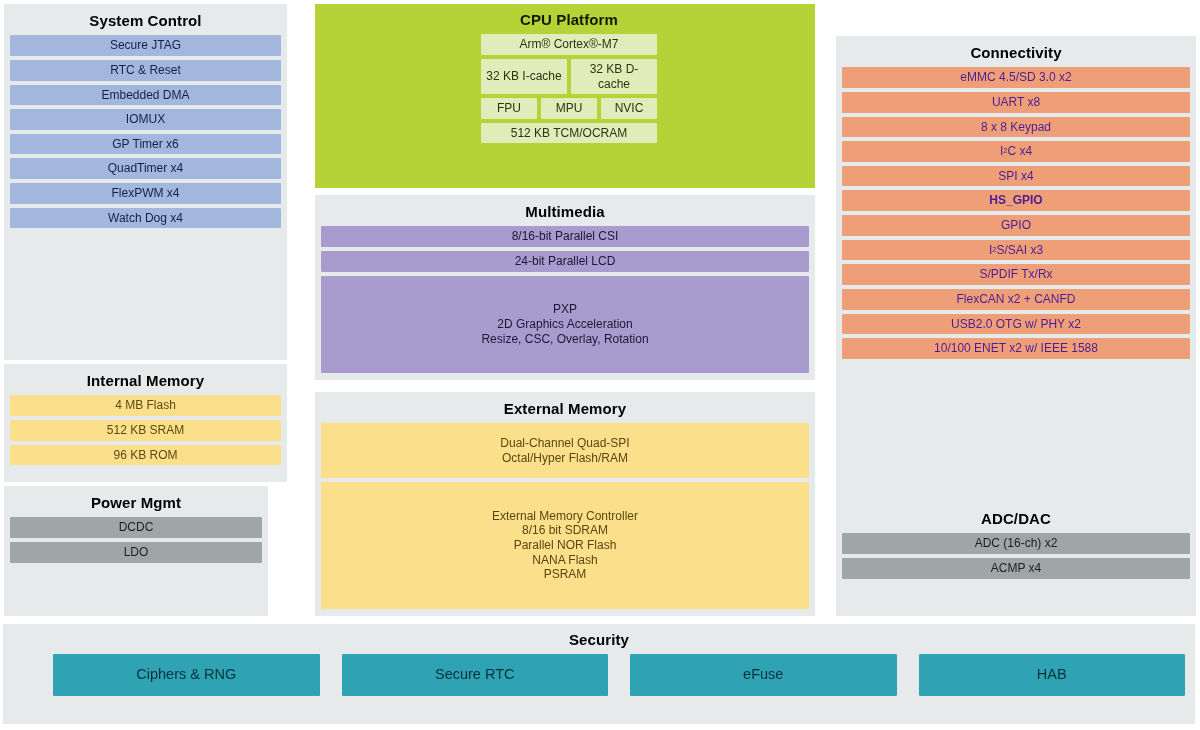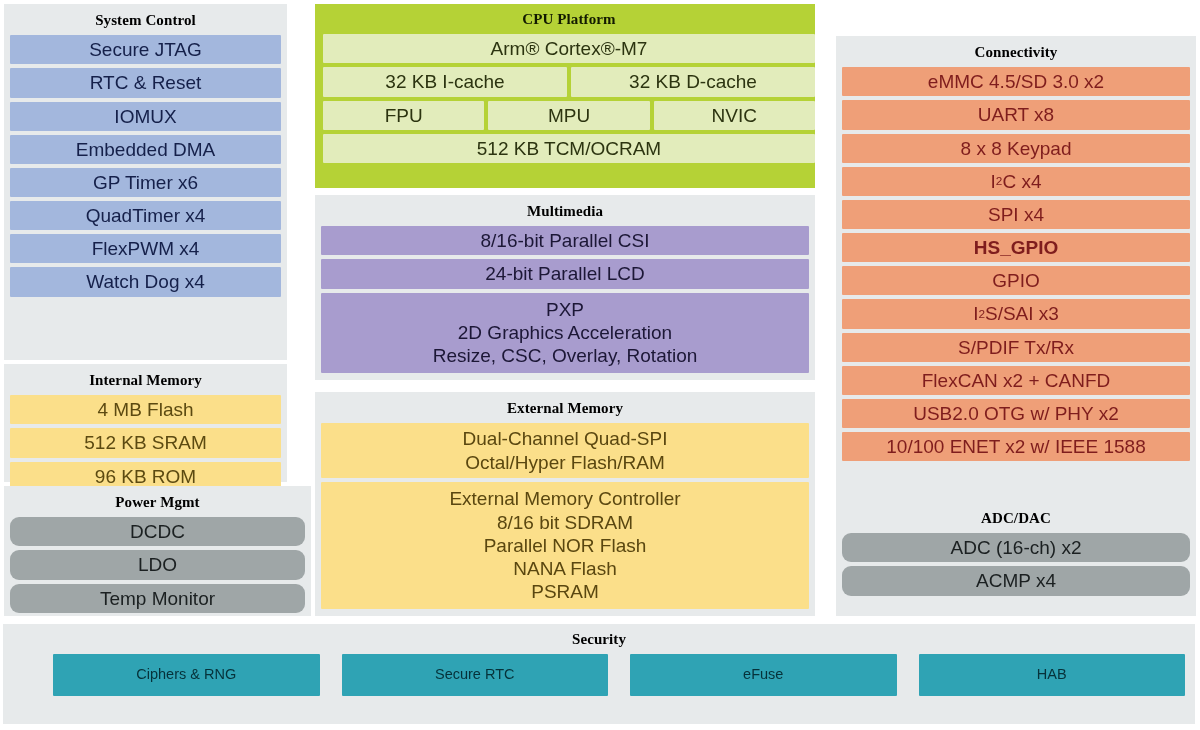--- a/index.html
+++ b/index.html
@@ -26,54 +26,54 @@
     flex-direction: column;
   }
   .panel-title {
     text-align: center;
     font-weight: bold;
     font-size: 15px;
     color: #000000;
     line-height: 1.55;
     padding: 1px 0 3px 0;
     letter-spacing: 0.1px;
-    font-family: Liberation Serif, serif;
   }
   .chips {
     display: flex;
     flex-direction: column;
     gap: 4px;
     flex: 1 1 auto;
   }
   .chip {
     display: flex;
     align-items: center;
     justify-content: center;
     text-align: center;
-    font-size: 19px;
+    font-size: 12px;
     line-height: 1.22;
     border-radius: 1px;
     padding: 3px 4px;
     white-space: pre-line;
   }
 
   
   .c-blue   { background: #a3b7dd; color: #15204a; }
   .c-yellow { background: #fbdf8a; color: #5c4a11; }
-  .c-gray   { background: #9fa6a7; color: #1b2021; border-radius: 9px; }
+  .c-gray   { background: #9fa6a7; color: #1b2021; }
   .c-green  { background: #e2ecbb; color: #2c3410; }
   .c-purple { background: #a89cce; color: #1c1736; }
   .c-ymem   { background: #fbdf8a; color: #5a4710; }
-  .c-orange { background: #ef9f78; color: #7f1d1d; }
+  .c-orange { background: #ef9f78; color: #4c1d95; }
   .c-teal   { background: #2fa3b4; color: #06323a; }
 
   
   .panel.cpu {
     background: #b5d236;
     padding: 3px 0 8px 8px;
+    align-items: center;
   }
   .panel.cpu .panel-title { color: #121a00; }
   .cpu-row { display: flex; gap: 4px; }
   .cpu-row > .chip { flex: 1 1 0; }
 
   
   .panel.security { padding: 3px 10px 10px 10px; }
   .sec-row { display: flex; gap: 22px; padding-left: 40px; }
   .sec-row > .chip { flex: 1 1 0; height: 42px; font-size: 14.5px; }
 
@@ -83,44 +83,43 @@
 </head>
 <body>
 
 <div id="root">
 
   <div class="panel" id="p-syscontrol" style="left:4px; top:4px; width:283px; height:356px;">
     <div class="panel-title">System Control</div>
     <div class="chips">
       <div class="chip c-blue">Secure JTAG</div>
       <div class="chip c-blue">RTC &amp; Reset</div>
+      <div class="chip c-blue">Embedded DMA</div>
       <div class="chip c-blue">IOMUX</div>
-      <div class="chip c-blue">Embedded DMA</div>
       <div class="chip c-blue">GP Timer x6</div>
       <div class="chip c-blue">QuadTimer x4</div>
       <div class="chip c-blue">FlexPWM x4</div>
       <div class="chip c-blue">Watch Dog x4</div>
     </div>
   </div>
 
   <div class="panel" id="p-intmem" style="left:4px; top:364px; width:283px; height:118px;">
     <div class="panel-title">Internal Memory</div>
     <div class="chips">
       <div class="chip c-yellow">4 MB Flash</div>
       <div class="chip c-yellow">512 KB SRAM</div>
       <div class="chip c-yellow">96 KB ROM</div>
     </div>
   </div>
 
-  <div class="panel" id="p-power" style="left:4px; top:486px; width:307px; height:130px;">
+  <div class="panel" id="p-power" style="left:4px; top:486px; width:264px; height:130px;">
     <div class="panel-title">Power Mgmt</div>
     <div class="chips">
       <div class="chip c-gray">DCDC</div>
       <div class="chip c-gray">LDO</div>
-      <div class="chip c-gray">Temp Monitor</div>
     </div>
   </div>
 
   <div class="panel cpu" id="p-cpu" style="left:315px; top:4px; width:500px; height:184px;">
     <div class="panel-title">CPU Platform</div>
     <div class="chips">
       <div class="chip c-green">Arm® Cortex®-M7</div>
       <div class="cpu-row">
         <div class="chip c-green">32 KB I-cache</div>
         <div class="chip c-green">32 KB D-cache</div>

